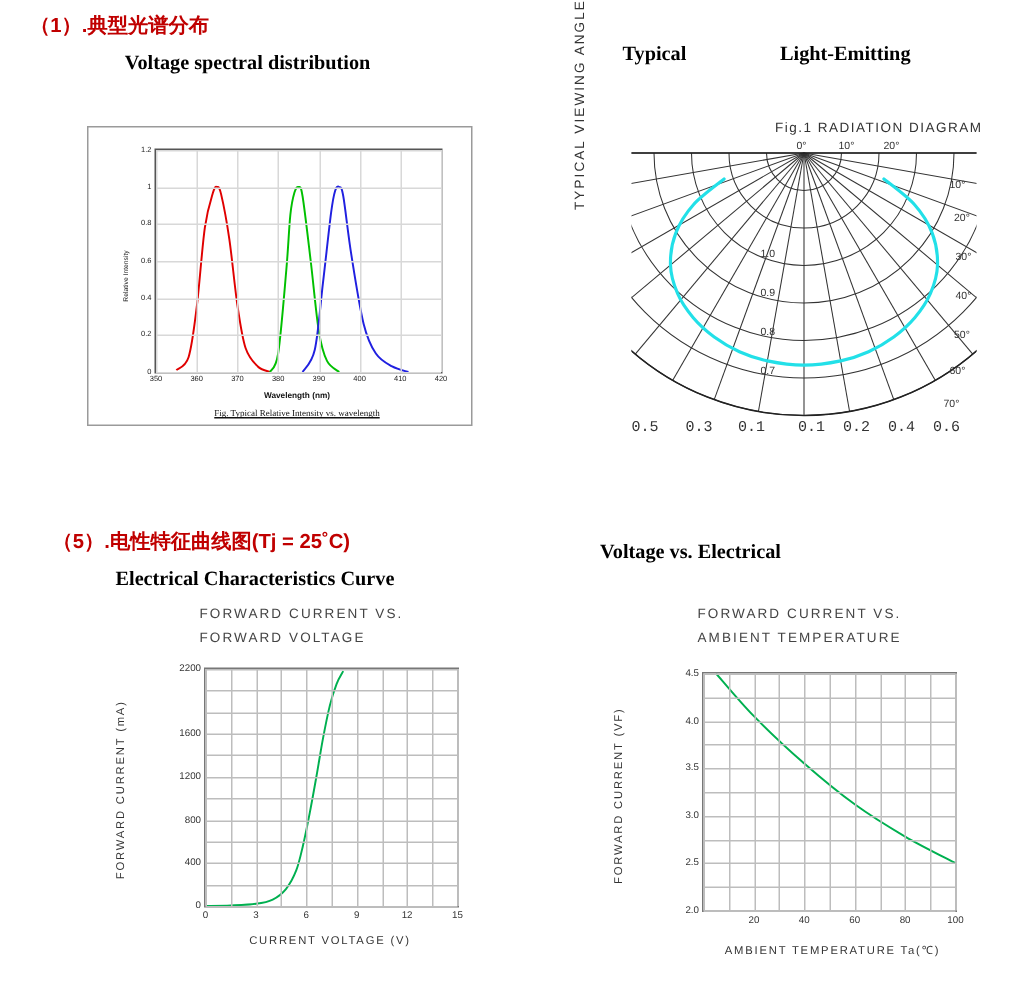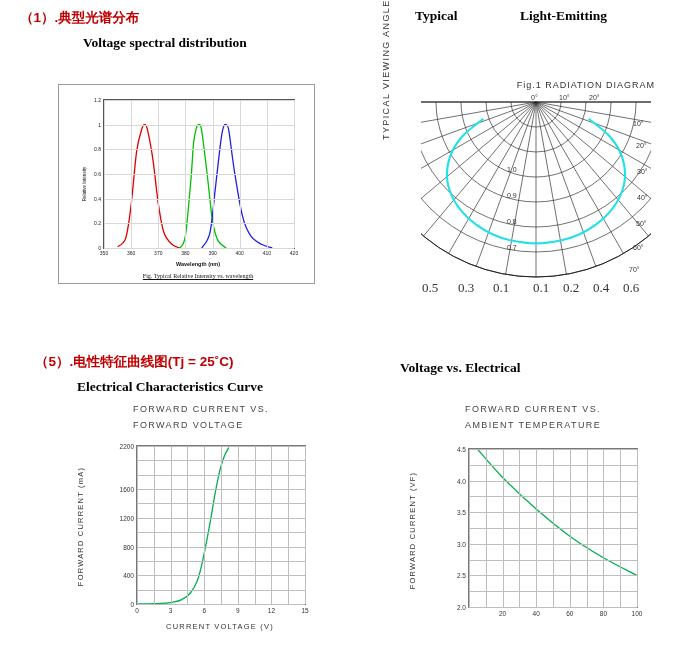--- a/index.html
+++ b/index.html
@@ -85,22 +85,22 @@
   }
   .p2-anglelabel{
     position:absolute;font-size:7px;color:#333;
     font-family:"Liberation Sans", sans-serif;white-space:nowrap;
   }
   .p2-rlabel{
     position:absolute;font-size:7px;color:#333;
     font-family:"Liberation Sans", sans-serif;white-space:nowrap;
   }
   .p2-xlabel{
-    position:absolute;font-size:13px;color:#333;
-    font-family:Liberation Serif, serif;
+    position:absolute;font-size:10px;color:#333;
+    font-family:Liberation Mono, monospace;
     transform:translateX(-50%);
   }
 
   
   #p3-box{position:absolute;left:58px;top:400px;width:270px;height:250px;}
   .chart-title{
     font-size:9px;color:#444;letter-spacing:1.4px;
     font-family:"Liberation Sans", sans-serif;
   }
   #p3-plot{
@@ -142,21 +142,21 @@
 <body>
 
 <div class="quad" style="left:20px;top:8px;width:330px;">
   <div>
     <span class="title-cn">（1）.</span><span class="title-cn">典型光谱分布</span>
   </div>
   <div class="title-en center" style="margin-top:8px;width:290px;">Voltage spectral distribution</div>
 </div>
 
 <div class="quad" style="left:355px;top:8px;width:320px;">
-  <div style="margin-top:0;position:relative;height:40px;">
+  <div style="margin-top:20px;position:relative;height:40px;">
     <span class="title-en" style="position:absolute;left:60px;top:0;">Typical</span>
     <span class="title-en" style="position:absolute;left:165px;top:0;">Light-Emitting</span>
   </div>
 </div>
 
 <div class="quad" style="left:35px;top:352px;width:330px;">
   <div>
     <span class="title-cn">（5）.</span><span class="title-cn">电性特征曲线图(Tj = 25˚C)</span>
   </div>
   <div class="title-en" style="margin-top:8px;margin-left:42px;">Electrical Characteristics Curve</div>
@@ -351,13 +351,14 @@
       <div class="gl h" style="top: 31.6px;"></div>
       <div class="gl h" style="top: 15.8px;"></div>
       <div class="gl h" style="top: 0px;"></div>
       <div class="ax-y" style="top: 158px;">2.0</div>
       <div class="ax-y" style="top: 126.4px;">2.5</div>
       <div class="ax-y" style="top: 94.8px;">3.0</div>
       <div class="ax-y" style="top: 63.2px;">3.5</div>
       <div class="ax-y" style="top: 31.6px;">4.0</div>
       <div class="ax-y" style="top: 0px;">4.5</div>
     </div>
+  <div class="axis-name-x" style="left:70px;width:190px;top:228px;">AMBIENT TEMPERATURE Ta(℃)</div>
 </div>
 
 </body></html>

